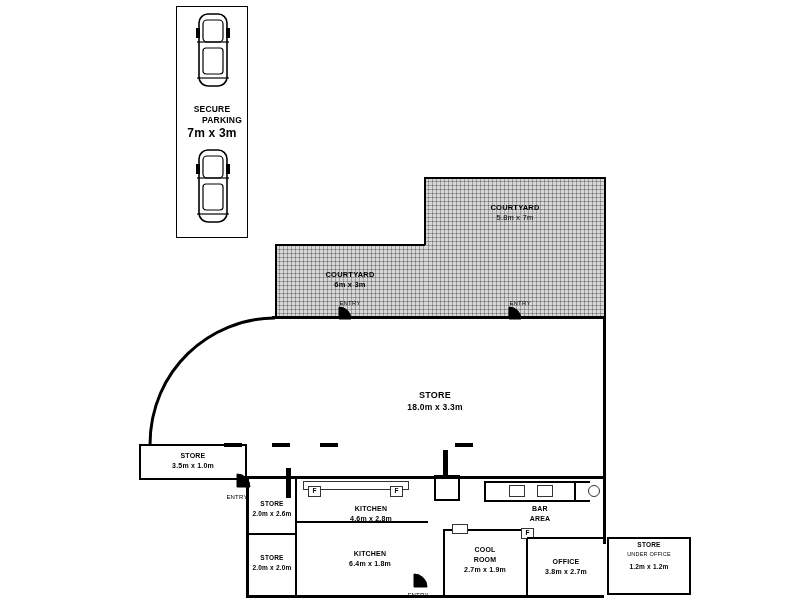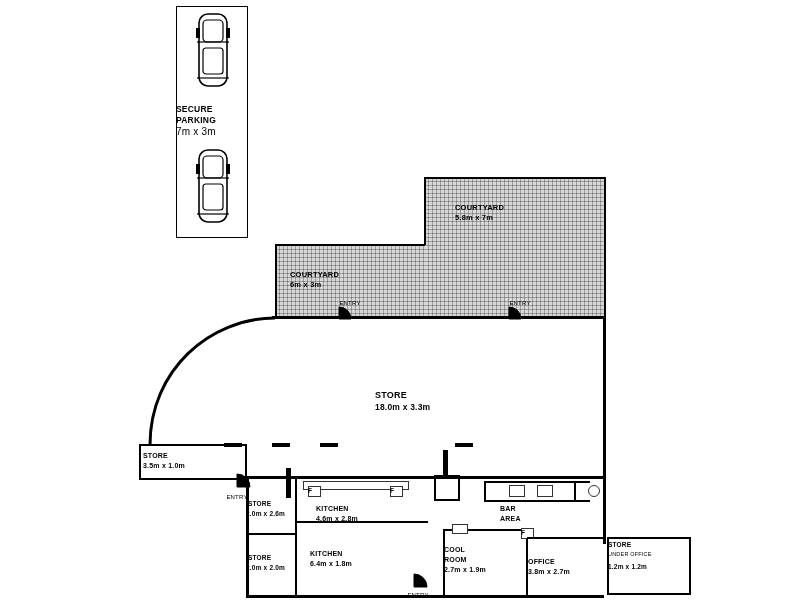--- a/index.html
+++ b/index.html
@@ -10,21 +10,21 @@
   #page {
     position: relative;
     width: 800px;
     height: 600px;
     background: #ffffff;
     font-family: "Liberation Sans", sans-serif;
     overflow: hidden;
   }
   .lbl {
     position: absolute;
-    text-align: left;
+    text-align: center;
     font-family: "Liberation Sans", sans-serif;
     color: #000000;
     line-height: 1.25;
     white-space: pre;
     letter-spacing: 0.2px;
   }
   .wall {
     position: absolute;
     background: #000000;
   }
@@ -98,34 +98,34 @@
       <rect x="7" y="36" width="20" height="26" rx="3" ry="3" fill="#ffffff" stroke="#000000" stroke-width="1.2"></rect>
       <line x1="1" y1="30" x2="33" y2="30" stroke="#000000" stroke-width="1.2"></line>
       <line x1="1" y1="66" x2="33" y2="66" stroke="#000000" stroke-width="1.2"></line>
       <rect x="0" y="16" width="4" height="10" fill="#000000"></rect>
       <rect x="30" y="16" width="4" height="10" fill="#000000"></rect>
     </svg>
   </div>
 
   <div class="lbl" style="left:176px; top:104px; width:72px; font-size:8.5px; font-weight:bold;">SECURE</div>
   <div class="lbl" style="left:176px; top:115px; width:92px; font-size:8.5px; font-weight:bold;">PARKING</div>
-  <div class="lbl" style="left:176px; top:126px; width:72px; font-size:10px; font-weight:normal;">7m x 3m</div>
+  <div class="lbl" style="left:176px; top:126px; width:72px; font-size:12px; font-weight:bold;">7m x 3m</div>
 
   <div class="hatch" style="left:424px; top:178px; width:181px; height:140px;"></div>
 
   <div class="hatch" style="left:275px; top:245px; width:150px; height:73px;"></div>
 
   <div class="thin" style="left:424px; top:177px; width:182px; height:1.5px;"></div>
   <div class="thin" style="left:604px; top:177px; width:1.5px; height:142px;"></div>
   <div class="thin" style="left:424px; top:177px; width:1.5px; height:68px;"></div>
   <div class="thin" style="left:275px; top:244px; width:150px; height:1.5px;"></div>
   <div class="thin" style="left:275px; top:244px; width:1.5px; height:75px;"></div>
 
   <div class="lbl" style="left:455px; top:203px; width:120px; font-size:7.5px; font-weight:bold;">COURTYARD</div>
-  <div class="lbl" style="left:455px; top:213px; width:120px; font-size:7.5px; font-weight:bold;">5.8m x 7m</div>
+  <div class="lbl" style="left:455px; top:213px; width:120px; font-size:7.5px; font-weight:normal;">5.8m x 7m</div>
 
   <div class="lbl" style="left:290px; top:270px; width:120px; font-size:7.5px; font-weight:bold;">COURTYARD</div>
   <div class="lbl" style="left:290px; top:280px; width:120px; font-size:7.5px; font-weight:bold;">6m x 3m</div>
 
   <div class="wall" style="left:272px; top:316px; width:334px; height:3px;"></div>
 
   <div class="wall" style="left:603px; top:316px; width:3px; height:228px;"></div>
 
   <div class="door-arc" style="left:140px; top:310px; width:140px; height:140px;">
     <svg width="140" height="140" viewBox="0 0 140 140">

